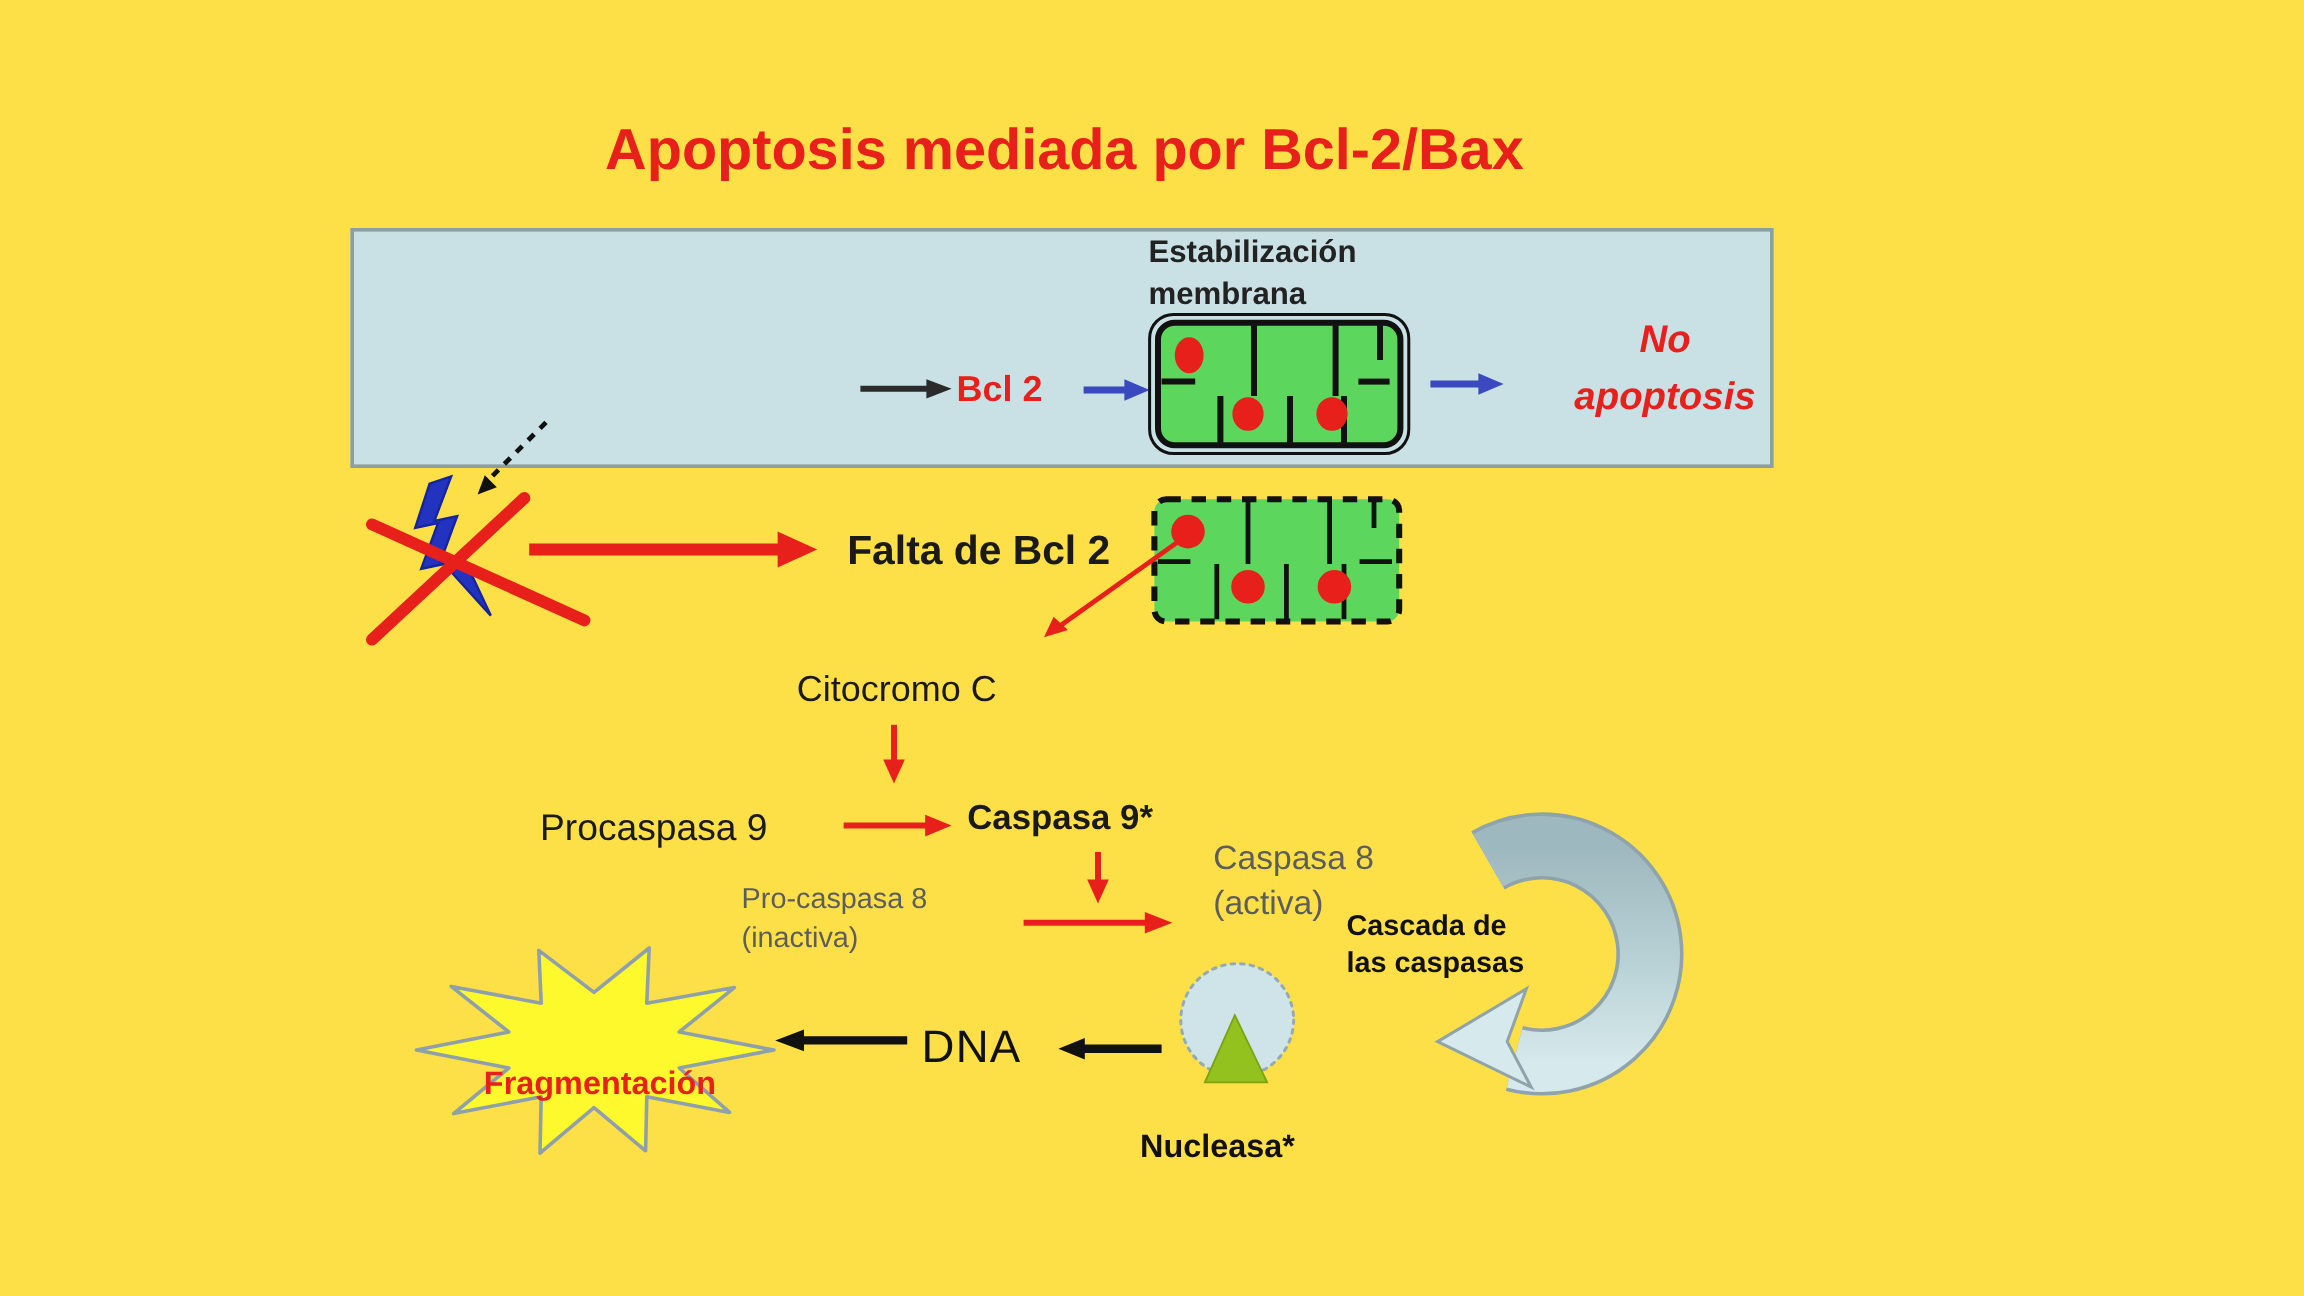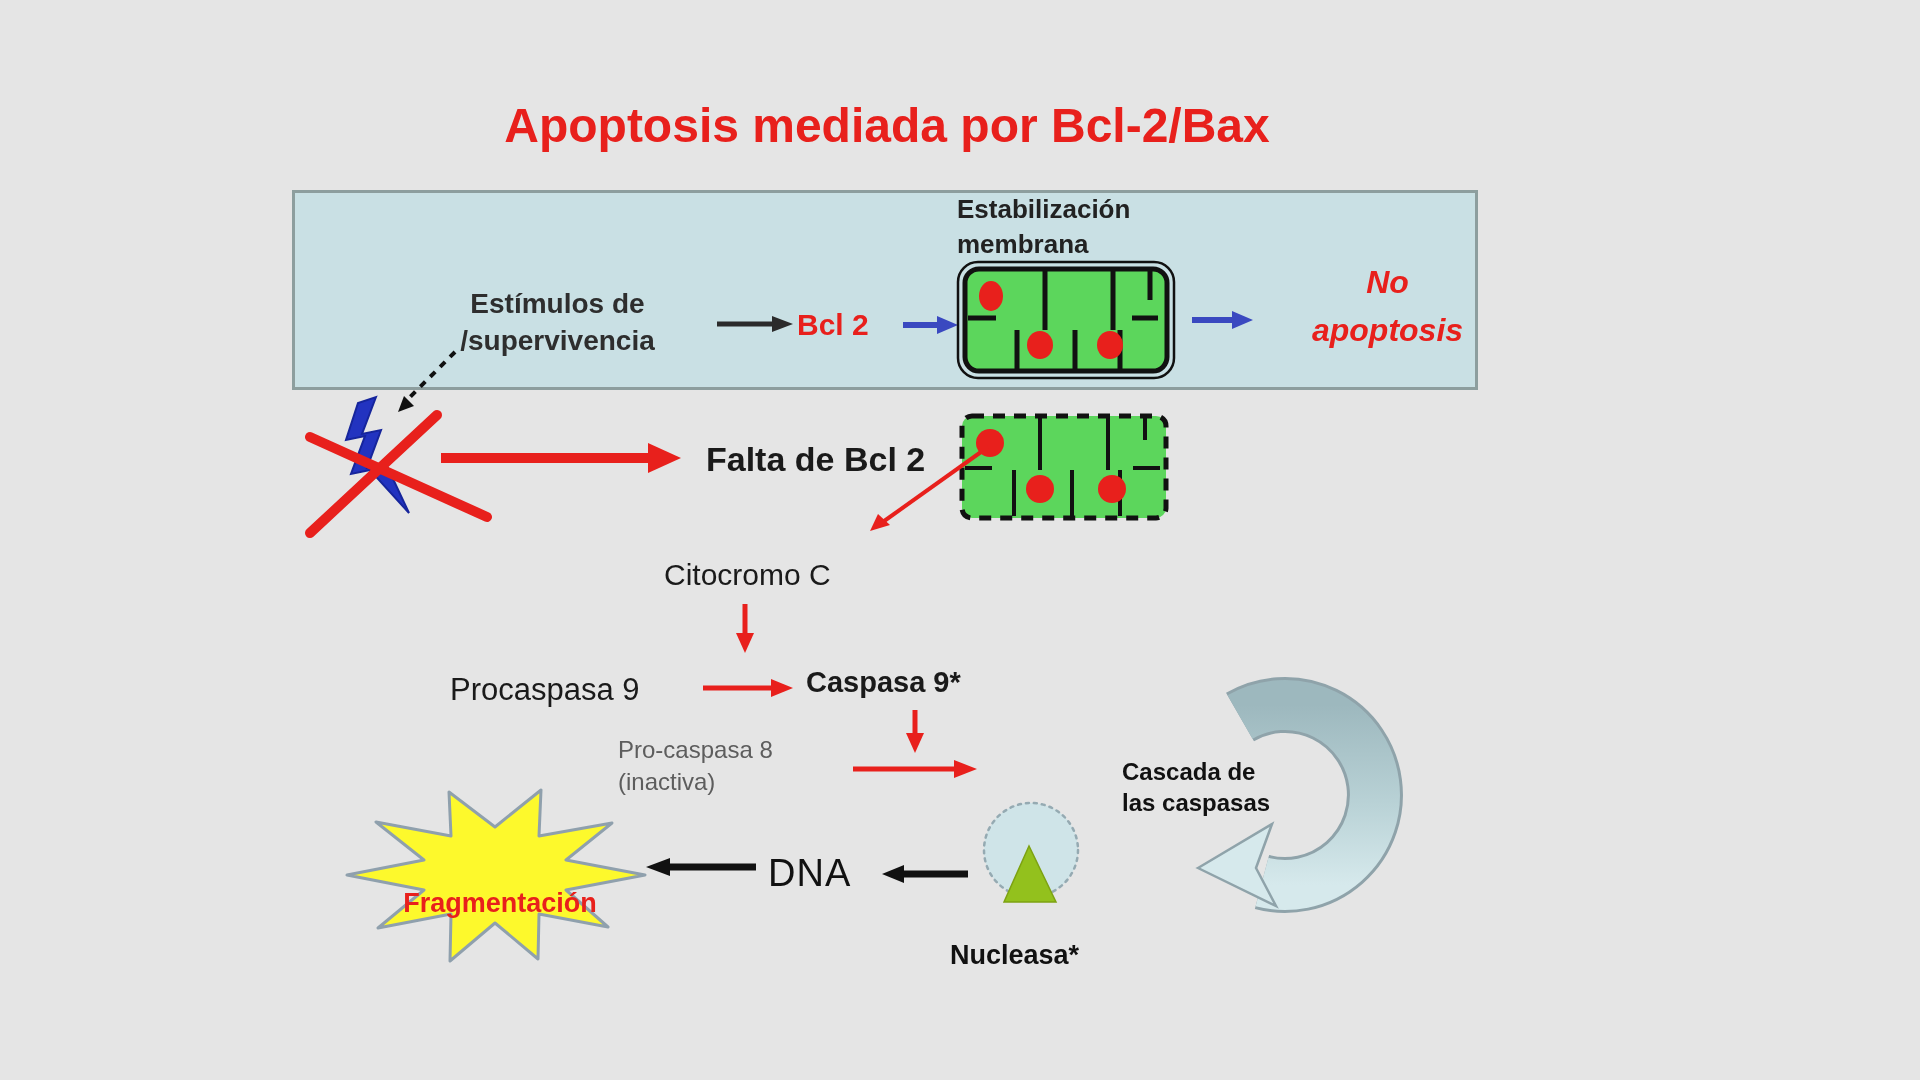--- a/index.html
+++ b/index.html
@@ -1,16 +1,16 @@
 <!DOCTYPE html>
 <html style="--accent-red: #e8201c; --panel-bg: #c9e0e4; --panel-border: #8d9e9e; --membrane-green: #5cd65c; --arrow-blue: #3a49c0; --bolt-blue: #2233c0; --muted-gray: #5d5d5d; --cascade-dark: #9db8be; --cascade-light: #d6e9ec; --cascade-outline: #8fa3aa; --pacman-blue: #cfe4e8; --triangle-green: #93c11d; --star-yellow: #fdf92c;"><head>
 <meta charset="utf-8">
 <style>
   html,body{margin:0;padding:0;background:#fff;}
-  #stage{position:relative;width:1920px;height:1080px;background:#e5e5e5;overflow:hidden;
+  #stage{position:relative;width:1920px;height:1080px;background:#fde047;overflow:hidden;
          font-family:"Liberation Sans",sans-serif;}
   #shapes{position:absolute;left:0;top:0;width:1920px;height:1080px;z-index:2;}
   .panel{position:absolute;left:292px;top:190px;width:1186px;height:200px;
          background:var(--panel-bg);border:3px solid var(--panel-border);
          box-sizing:border-box;z-index:1;}
   .lbl{position:absolute;z-index:3;color:#1a1a1a;white-space:nowrap;}
   .lbl span{display:block;}
   .red{color:var(--accent-red);}
   .gray{color:var(--muted-gray);}
   .title{left:292px;width:1190px;top:98px;font-size:48px;font-weight:bold;
@@ -167,24 +167,20 @@
     </g>
   </svg>
 
   <div class="lbl title">Apoptosis mediada por Bcl-2/Bax</div>
 
   <div class="lbl estabilizacion">
     <span>Estabilización</span>
     <span>membrana</span>
   </div>
 
-  <div class="lbl estimulos">
-    <span>Estímulos de</span>
-    <span>/supervivencia</span>
-  </div>
 
   <div class="lbl bcl2 red">Bcl 2</div>
 
   <div class="lbl noapoptosis red">
     <span>No</span>
     <span>apoptosis</span>
   </div>
 
   <div class="lbl falta">Falta de Bcl 2</div>
 
@@ -192,20 +188,24 @@
 
   <div class="lbl procaspasa9">Procaspasa 9</div>
 
   <div class="lbl caspasa9">Caspasa 9*</div>
 
   <div class="lbl procaspasa8 gray">
     <span>Pro-caspasa 8</span>
     <span>(inactiva)</span>
   </div>
 
+  <div class="lbl caspasa8 gray">
+    <span>Caspasa 8</span>
+    <span>(activa)</span>
+  </div>
 
   <div class="lbl cascada">
     <span>Cascada de</span>
     <span>las caspasas</span>
   </div>
 
   <div class="lbl nucleasa">Nucleasa*</div>
 
   <div class="lbl dna">DNA</div>
 

